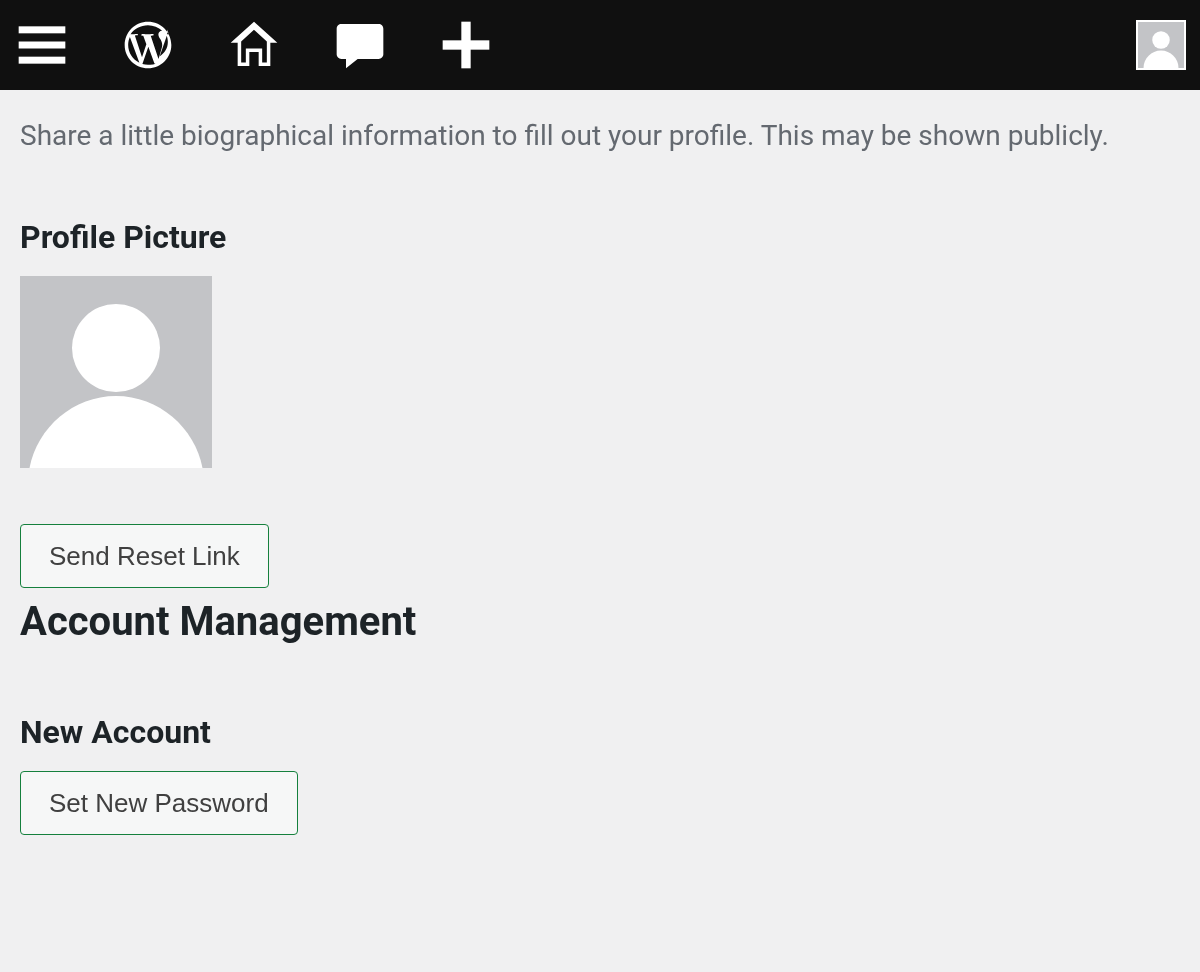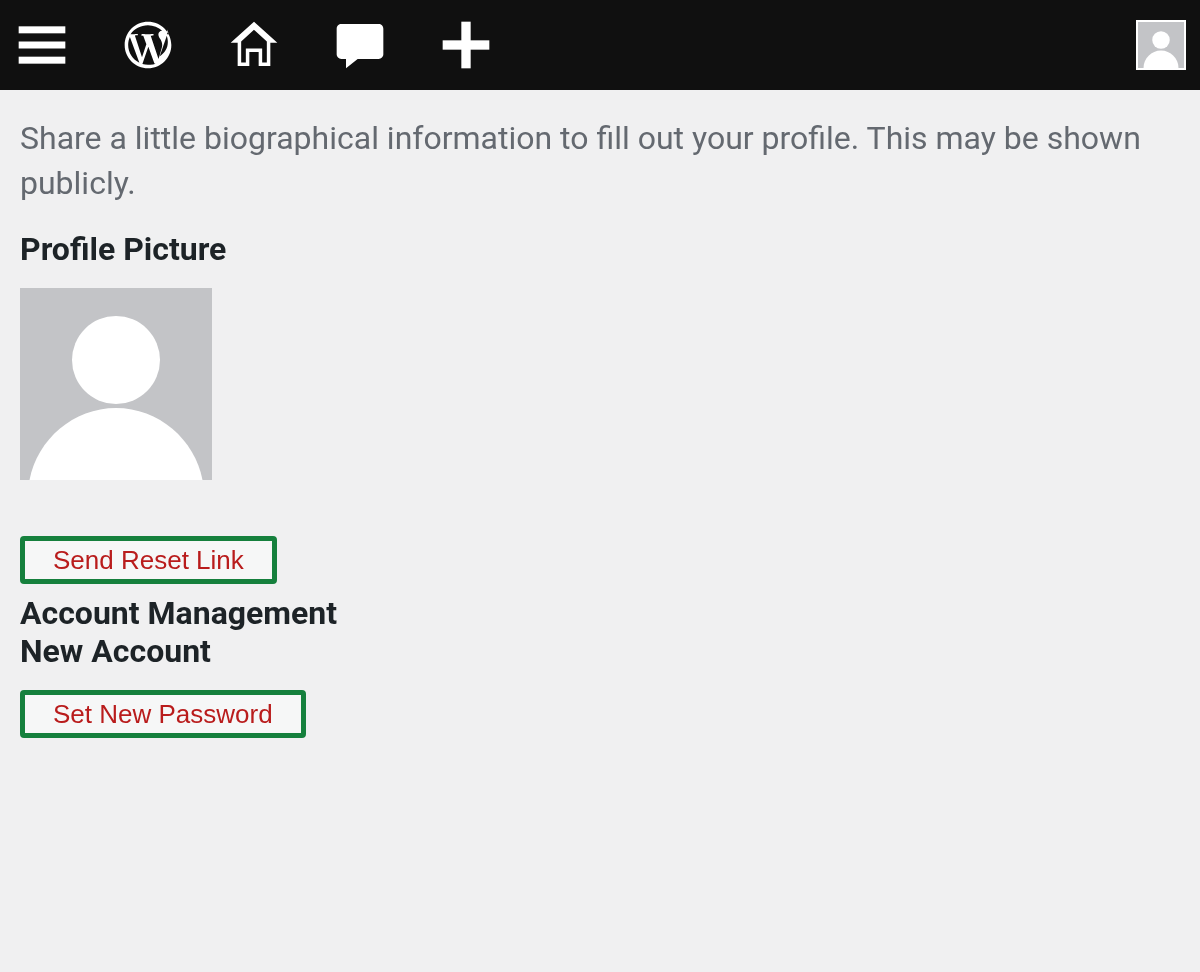--- a/index.html
+++ b/index.html
@@ -55,24 +55,24 @@
     .toolbar-avatar svg {
       width: 42px;
       height: 42px;
       fill: #fff;
     }
     .content {
       padding: 0 20px;
     }
     .description {
       color: #646970;
-      font-size: 32px;
+      font-size: 28px;
       line-height: 1.4;
       margin-top: 26px;
-      margin-bottom: 24px;
+      margin-bottom: 63px;
     }
     .section-label {
       font-weight: 700;
       font-size: 32px;
       color: #1d2327;
       margin-bottom: 20px;
     }
     .profile-pic-box {
       width: 192px;
       height: 192px;
@@ -84,41 +84,42 @@
       margin-bottom: 56px;
     }
     .profile-pic-box svg {
       width: 192px;
       height: 192px;
       fill: #fff;
     }
     .btn {
       display: inline-block;
       background: #f6f7f7;
-      border: 5px solid #15803d;
-      color: #b91c1c;
+      border: 1px solid #15803d;
+      color: #404040;
       font-size: 26px;
       font-weight: 400;
-      padding: 6px 28px;
+      padding: 18px 28px;
       border-radius: 4px;
       cursor: pointer;
       line-height: 1;
     }
     .help-text {
       color: #646970;
       font-size: 28px;
       line-height: 1.5;
       margin-top: 28px;
       margin-bottom: 50px;
     }
     h2.section-heading {
-      font-size: 32px;
+      font-size: 40px;
       font-weight: 700;
       color: #1d2327;
       margin-top: 10px;
+      margin-bottom: 68px;
     }
   </style>
 </head>
 <body>
 
 <div class="toolbar">
   <div class="toolbar-left">
     <div class="toolbar-icon">
       <svg viewBox="0 0 24 24">
           <rect x="2" y="4" width="20" height="3"></rect>

